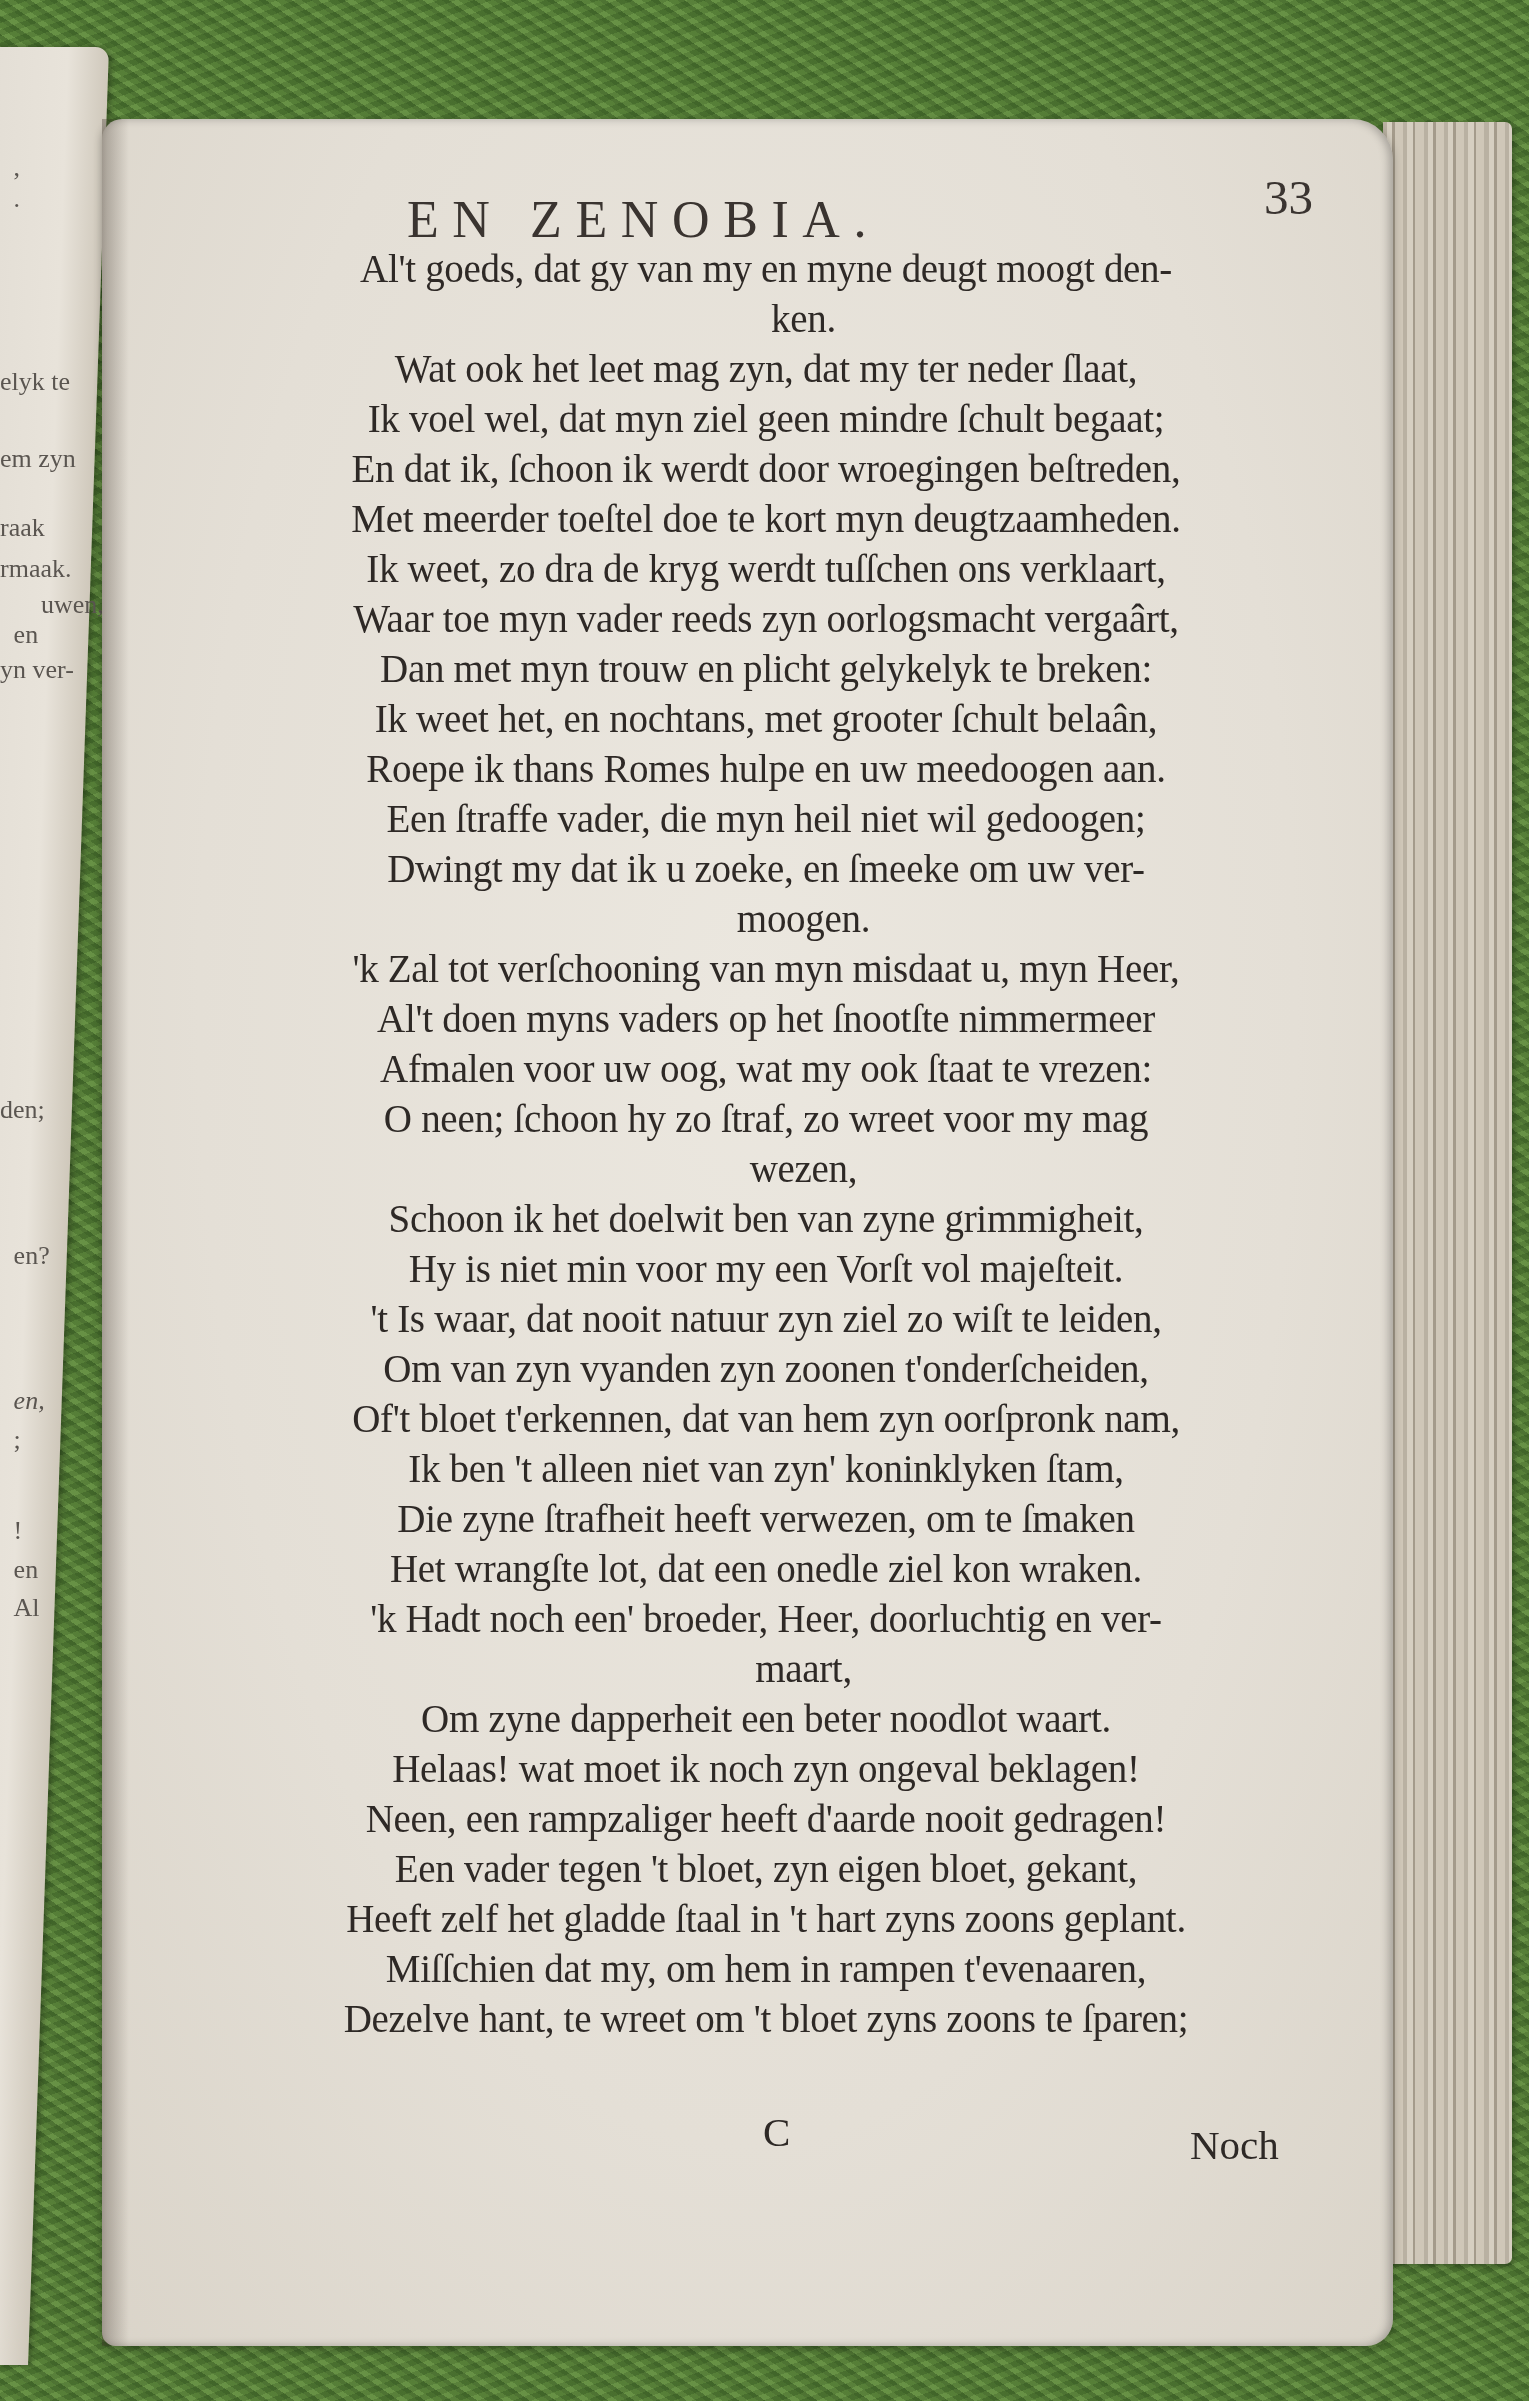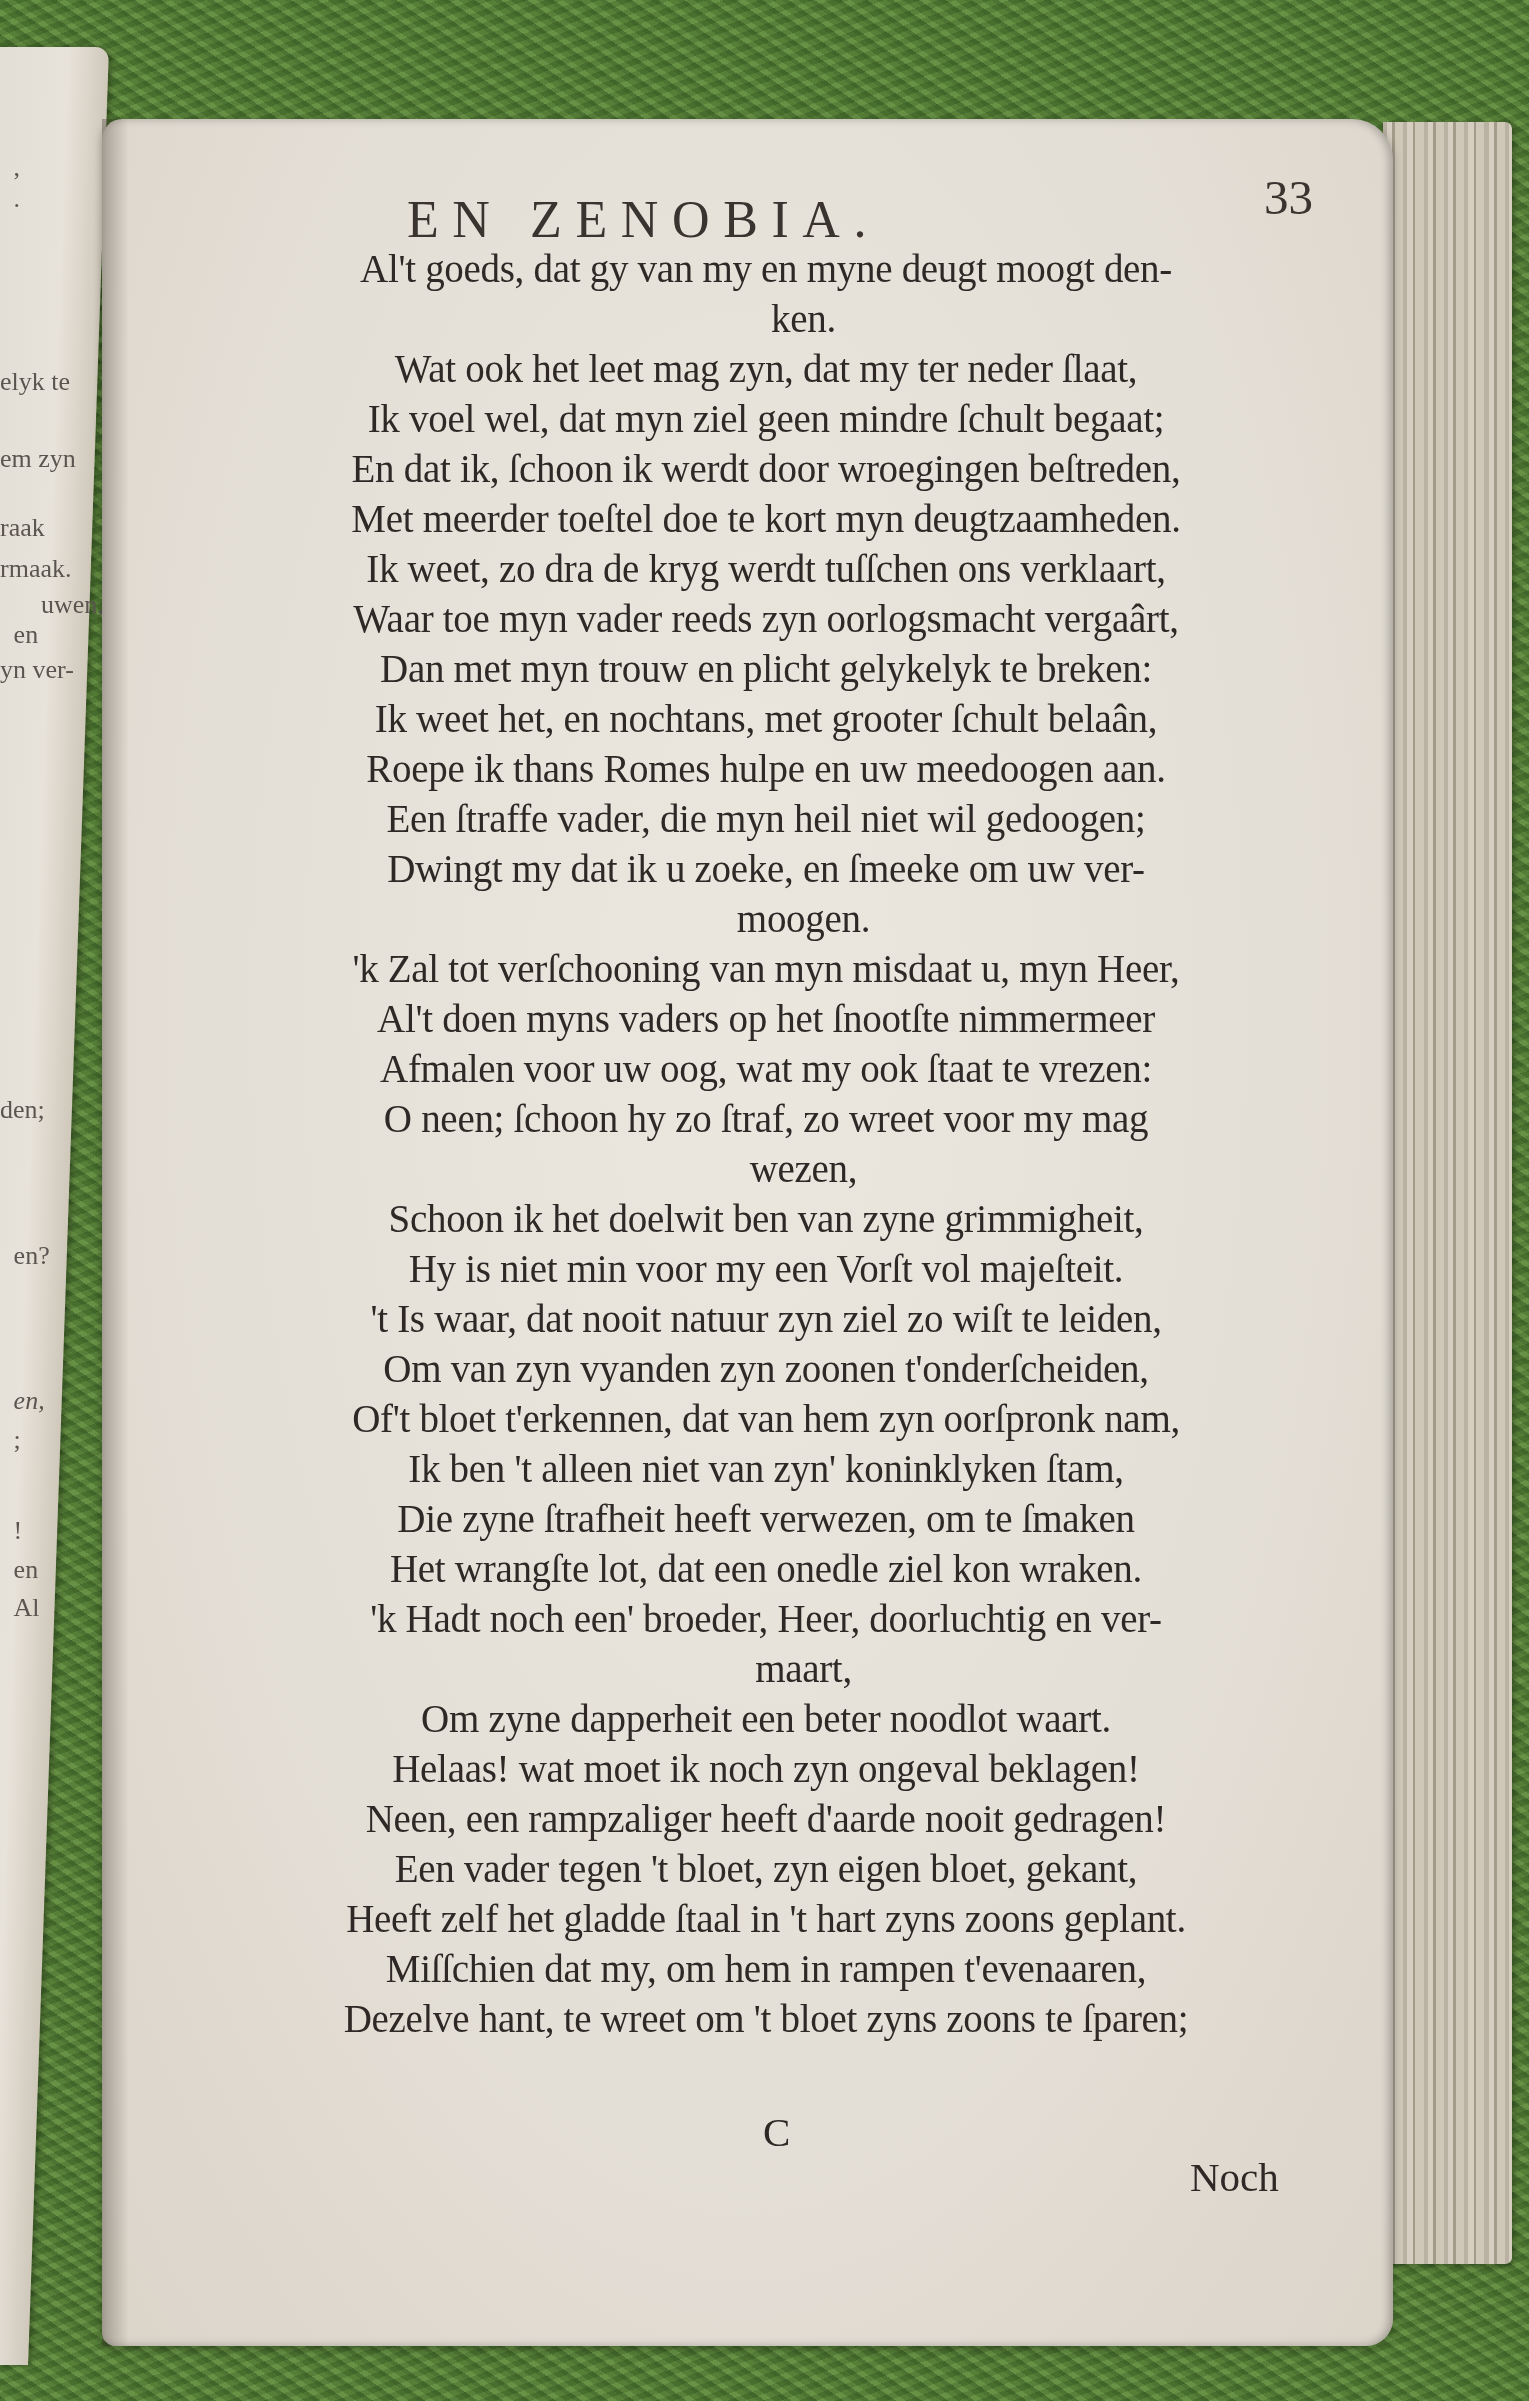--- a/index.html
+++ b/index.html
@@ -51,21 +51,20 @@
     white-space:nowrap; font-family:"Liberation Serif", serif; letter-spacing:-0.3px;
   }
   .line.cont { padding-left:75px; }
   .signature {
     position:absolute; left:763px; top:2108px; font-size:41px; color:#2e2926;
     font-family:"Liberation Serif", serif;
   }
   .catchword {
     position:absolute; left:1190px; top:2121px; font-size:41px; color:#2e2926;
     font-family:"Liberation Serif", serif;
-    margin-top:32px;
   }
 </style>
 </head>
 <body>
 
 <div class="left-page"></div>
 <div id="left-frags">
     <div class="left-frag" style="top: 153px; left: 13.6px;">,</div>
     <div class="left-frag" style="top: 184px; left: 13.6px;">.</div>
     <div class="left-frag" style="top: 367px; left: 0px; font-family: Liberation Serif, serif;">elyk te</div>

